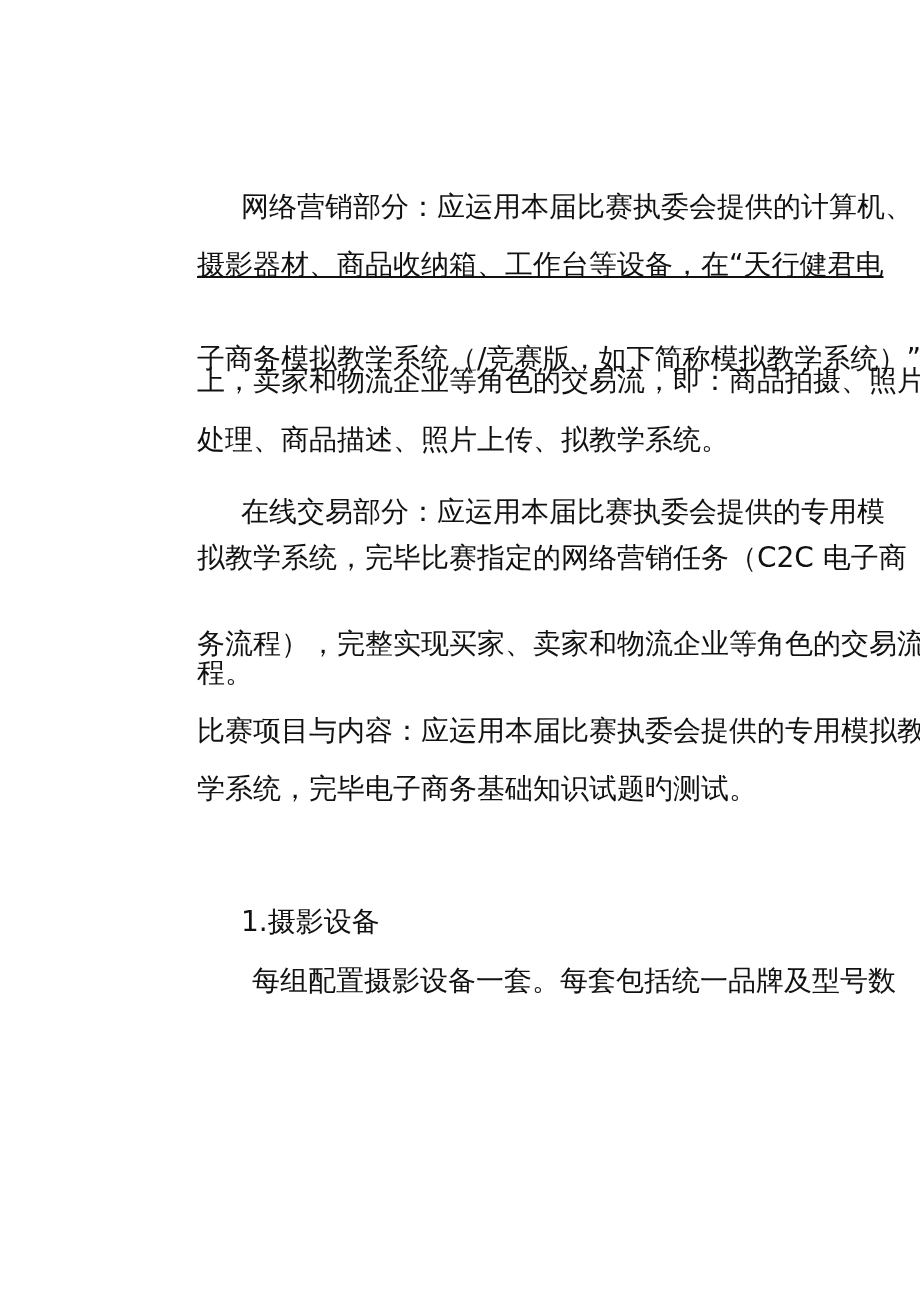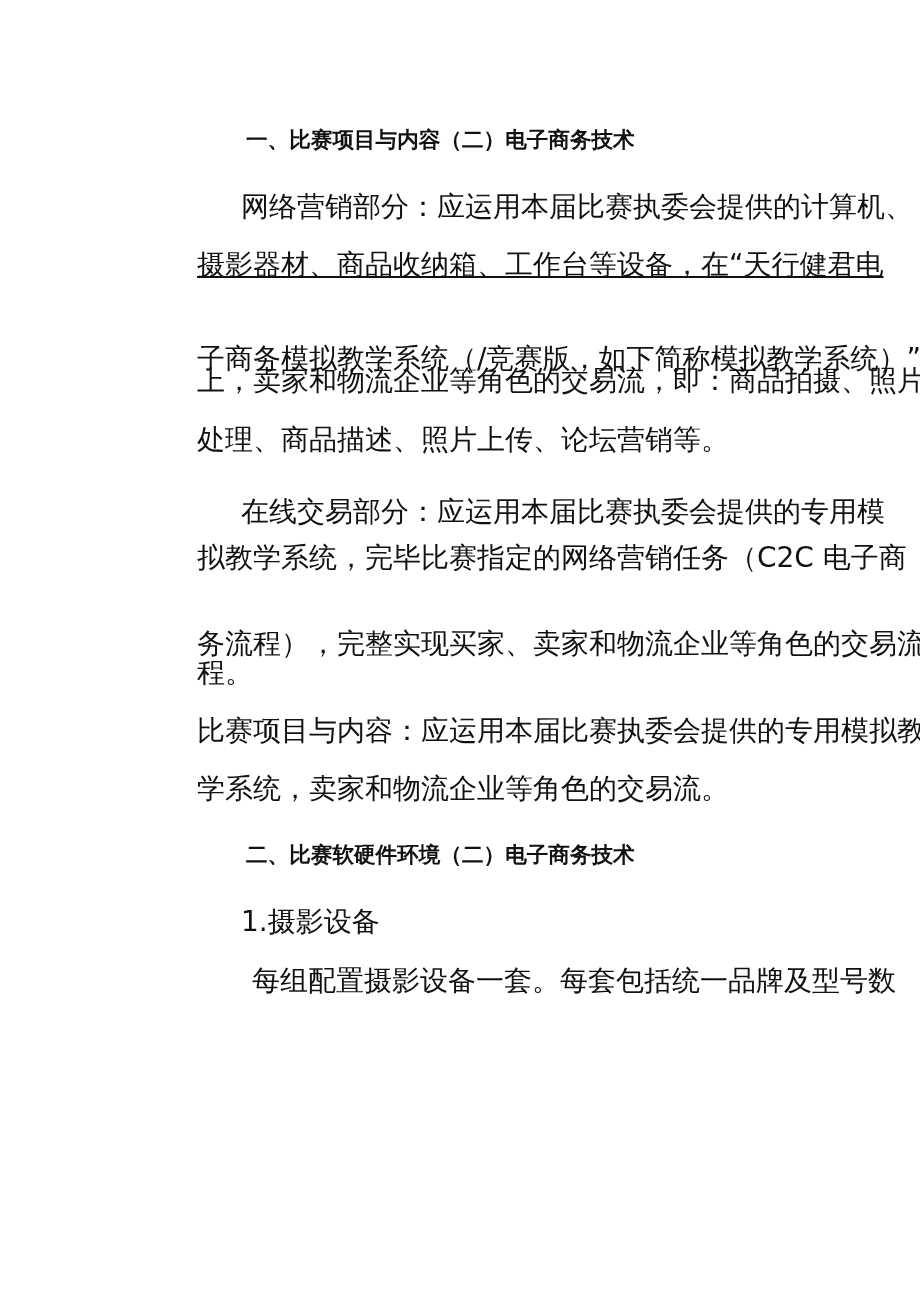--- a/index.html
+++ b/index.html
@@ -32,43 +32,41 @@
     .heading {
       font-size: 21.6px;
       font-weight: bold;
     }
   </style>
 </head>
 <body>
 
 <div class="page">
 
-  <div class="line heading" style="left:246px; top:125px;">一、比赛项目与内容（二）电子商务技术</div>
 
   <div>
     <div class="line" style="left:241px; top:192px;">网络营销部分：应运用本届比赛执委会提供的计算机、</div>
     <div class="line" style="left:197px; top:250px;text-decoration:underline;">摄影器材、商品收纳箱、工作台等设备，在“天行健君电</div>
     <div class="line" style="left:197px; top:308px;margin-top:36px;">子商务模拟教学系统（/竞赛版，如下简称模拟教学系统）”</div>
     <div class="line" style="left:197px; top:366px;">上，卖家和物流企业等角色的交易流，即：商品拍摄、照片</div>
-    <div class="line" style="left:197px; top:425px;">处理、商品描述、照片上传、论坛营销等。</div>
+    <div class="line" style="left:197px; top:425px;">处理、商品描述、照片上传、拟教学系统。</div>
   </div>
 
   <div>
     <div class="line" style="left:241px; top:485px;margin-top:12px;">在线交易部分：应运用本届比赛执委会提供的专用模</div>
     <div class="line" style="left:197px; top:543px;">拟教学系统，完毕比赛指定的网络营销任务（C2C 电子商</div>
     <div class="line" style="left:197px; top:629px;text-align:right;">务流程），完整实现买家、卖家和物流企业等角色的交易流</div>
     <div class="line" style="left:197px; top:658px;">程。</div>
   </div>
 
   <div>
     <div class="line" style="left:197px; top:716px;">比赛项目与内容：应运用本届比赛执委会提供的专用模拟教</div>
-    <div class="line" style="left:197px; top:774px;">学系统，卖家和物流企业等角色的交易流。</div>
+    <div class="line" style="left:197px; top:774px;">学系统，完毕电子商务基础知识试题旳测试。</div>
   </div>
 
-  <div class="line heading" style="left:246px; top:840px;">二、比赛软硬件环境（二）电子商务技术</div>
 
   <div class="line" style="left:241px; top:907px;">1.摄影设备</div>
 
   <div>
     <div class="line" style="left:252px; top:966px;">每组配置摄影设备一套。每套包括统一品牌及型号数</div>
   </div>
 
 </div>
 
 </body></html>

